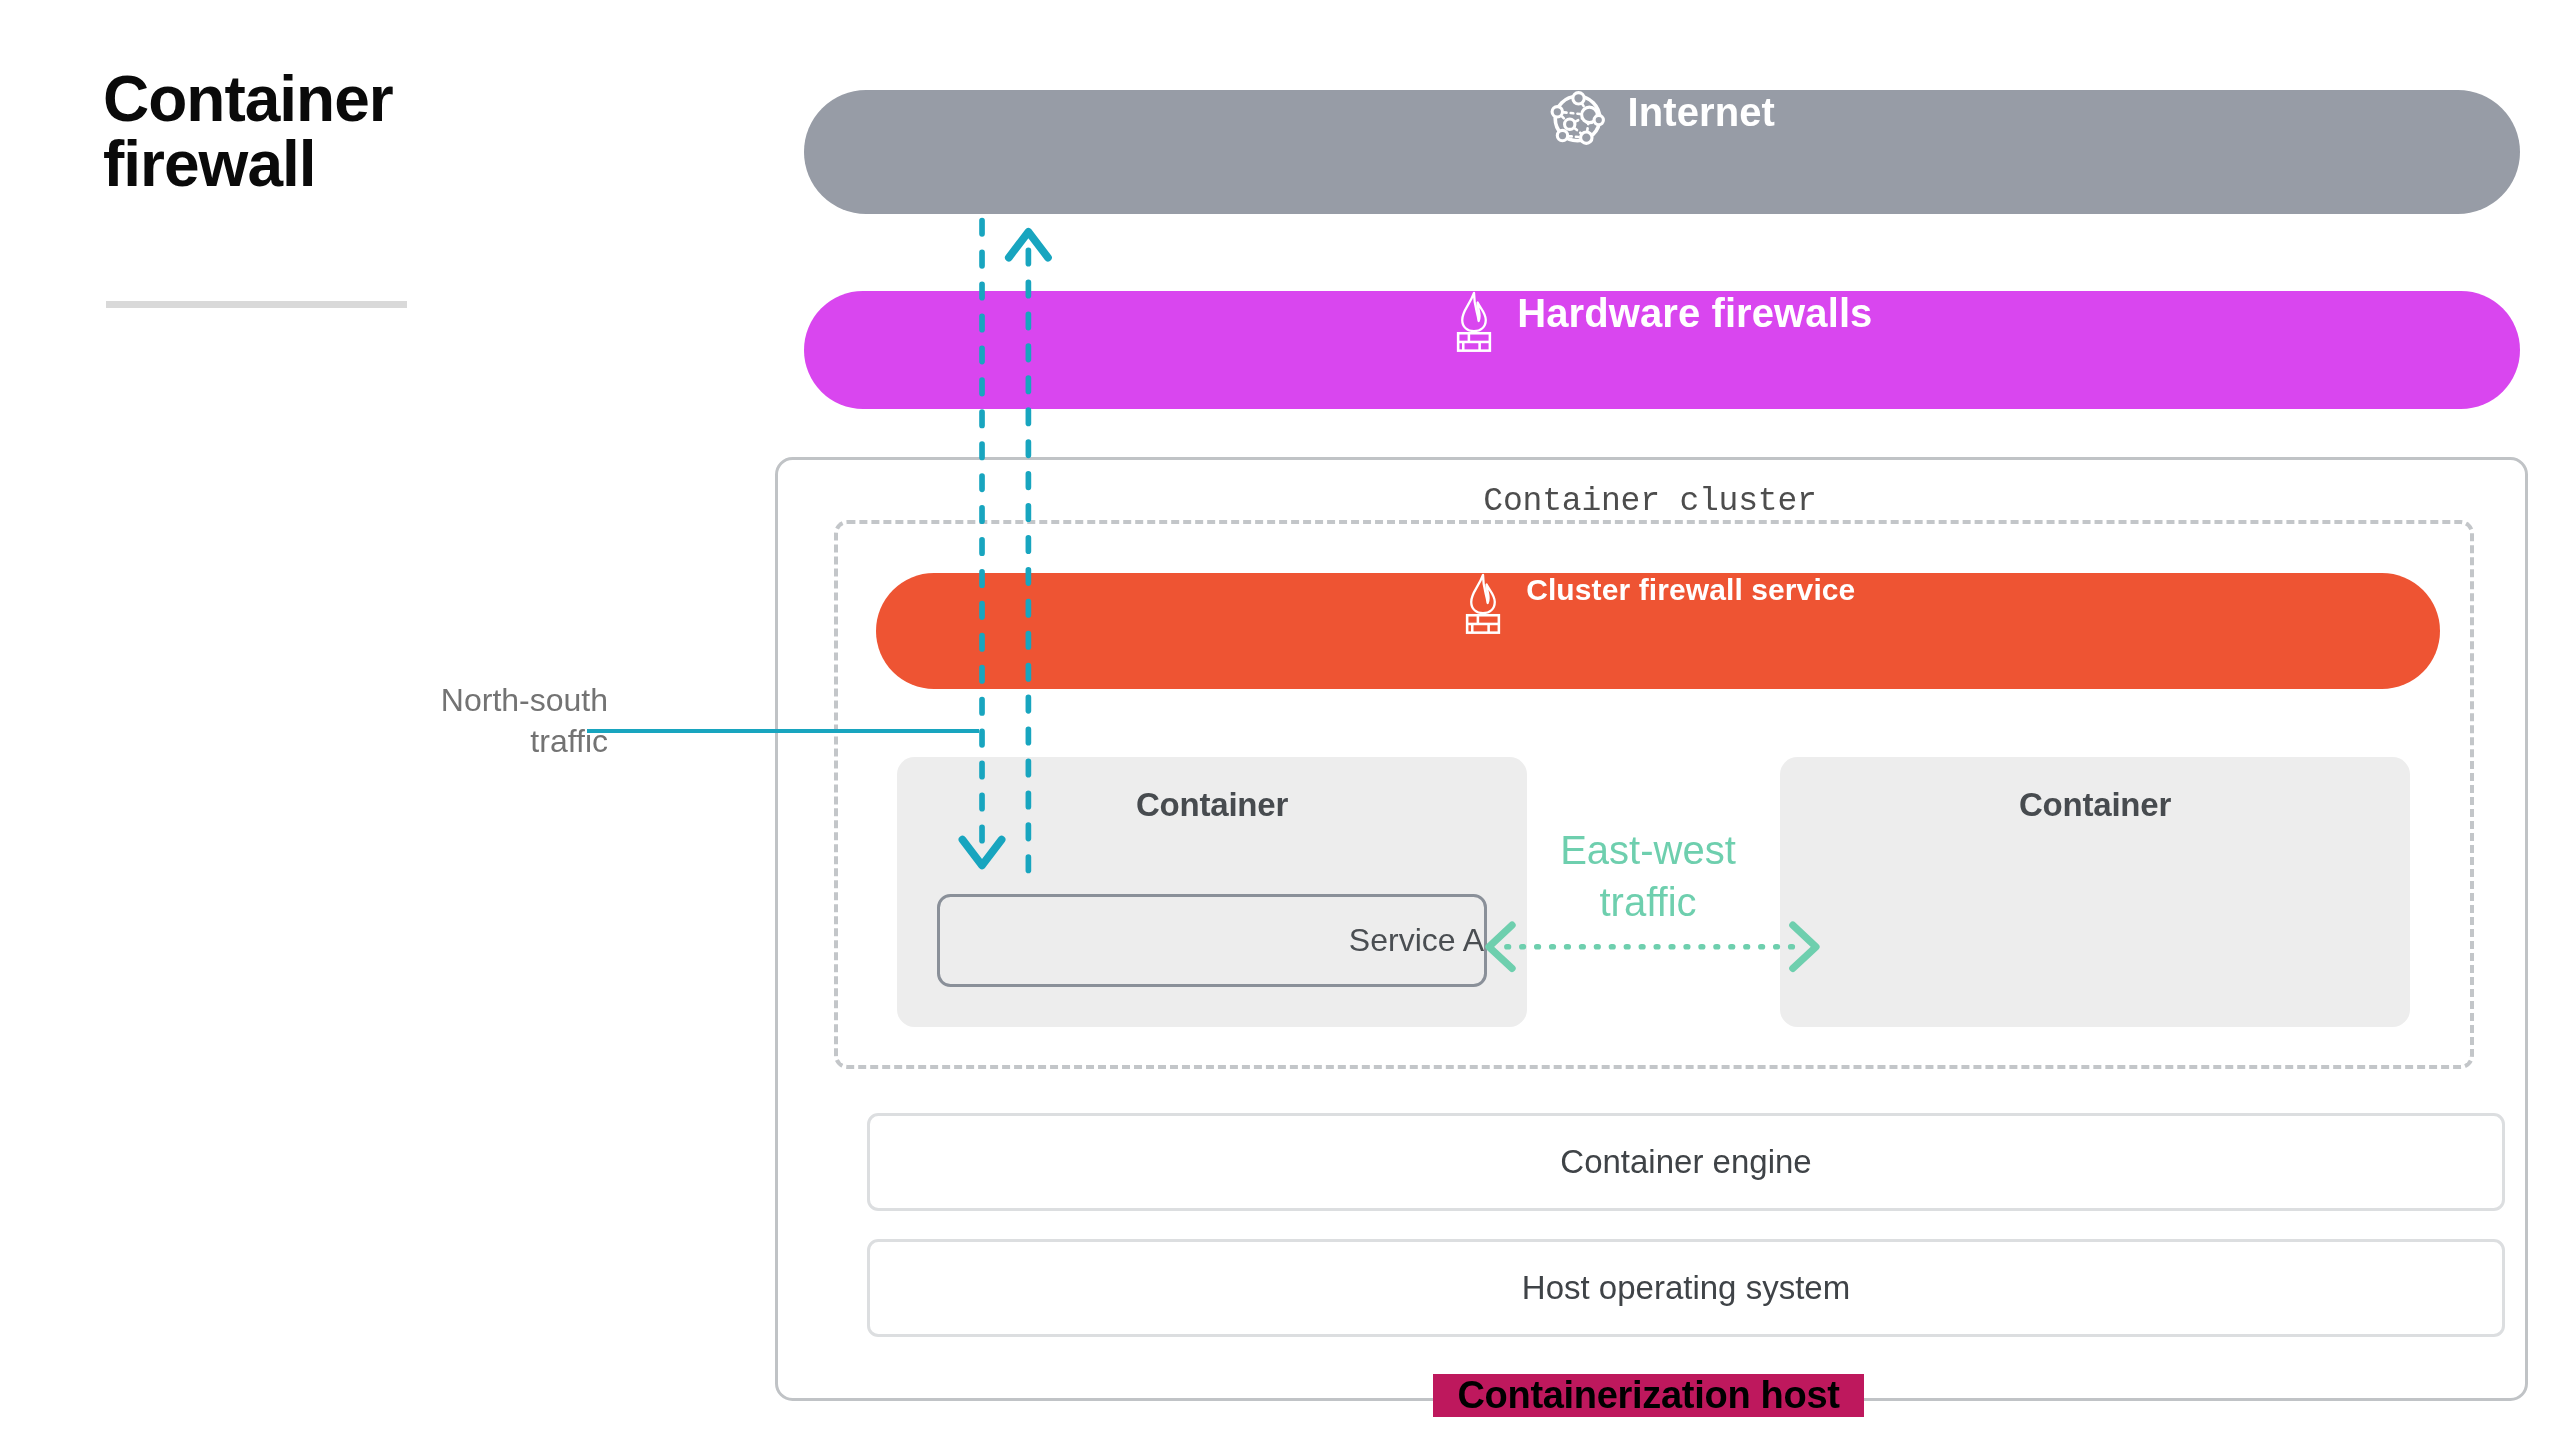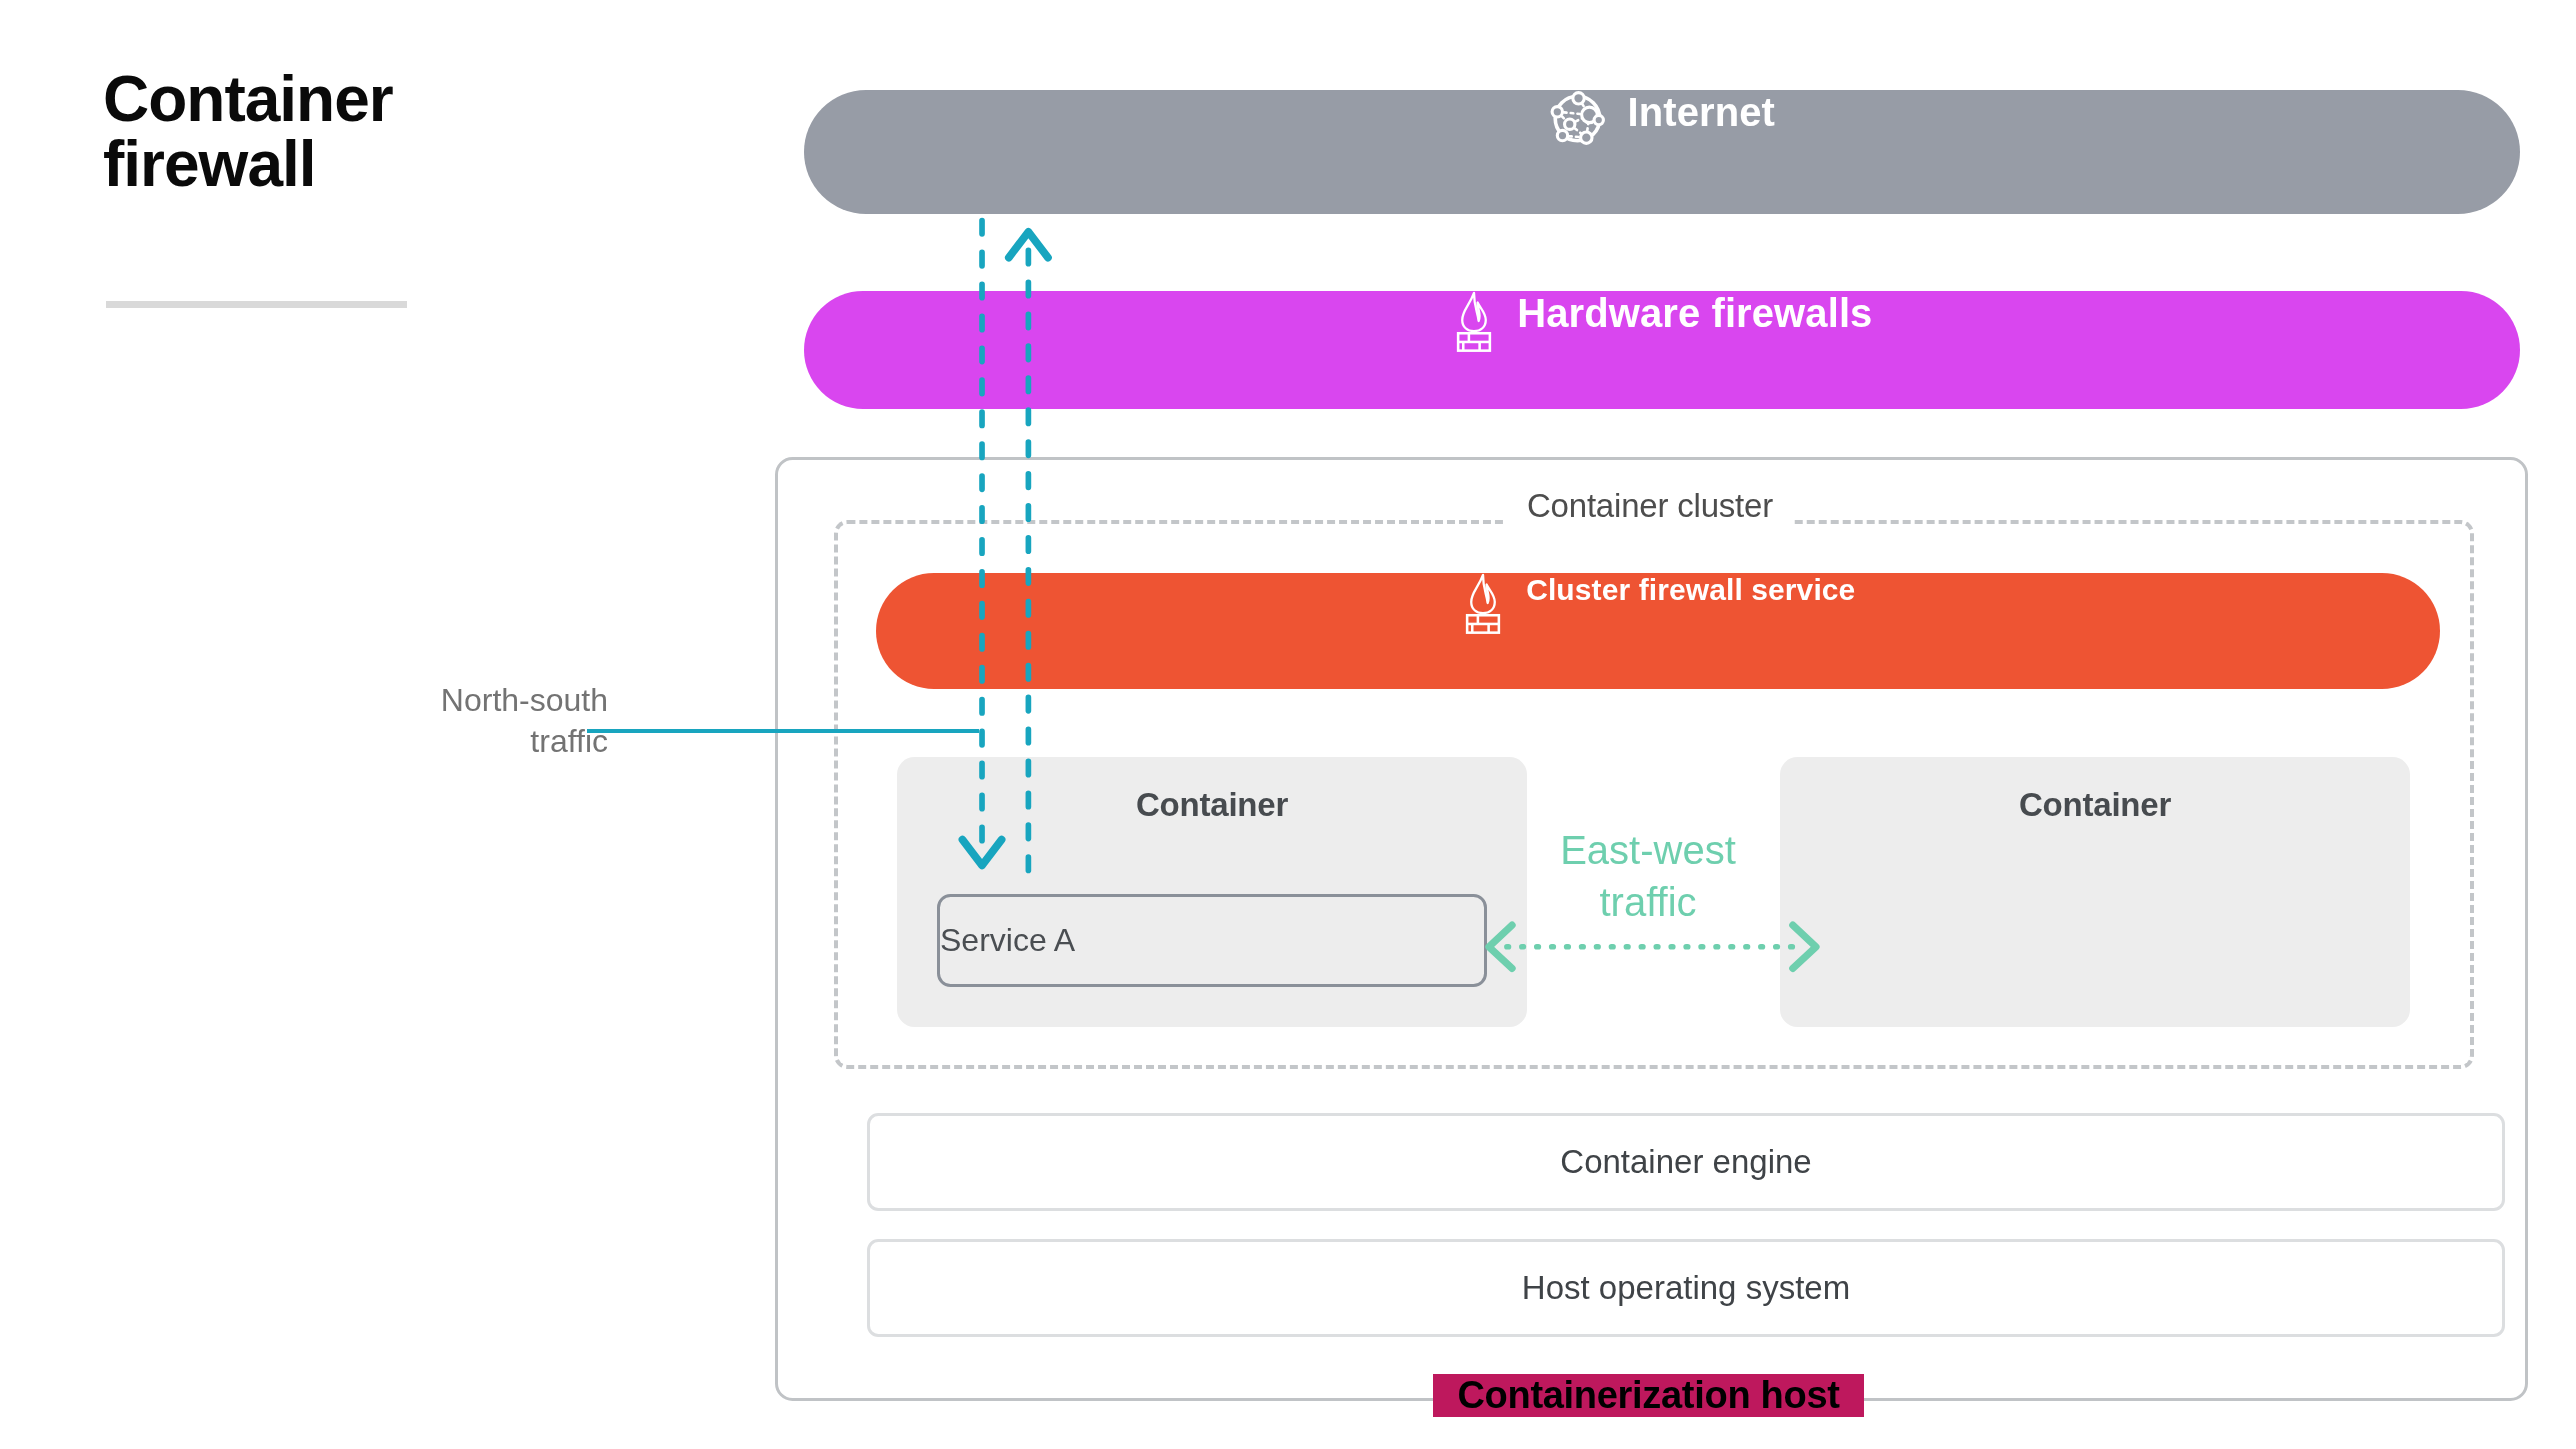--- a/index.html
+++ b/index.html
@@ -57,42 +57,42 @@
     background:#be185d;padding:0 24px;font-size:38px;font-weight:bold;color:#000000;
     letter-spacing:-0.3px;
   }
 
   
   #cluster-frame{
     position:absolute;left:834px;top:520px;width:1632px;height:541px;
     border:4.6px dashed #c3c6c9;border-radius:13.4px;
   }
   #cluster-label-wrap{
-    position:absolute;left:834px;top:487px;width:1632px;height:67px;
-    display:flex;align-items:flex-start;justify-content:center;pointer-events:none;
+    position:absolute;left:834px;top:468px;width:1632px;height:67px;
+    display:flex;align-items:center;justify-content:center;pointer-events:none;font-family:Liberation Mono, monospace;
   }
   #cluster-label{
     background:#ffffff;padding:0 20.6px;font-size:33px;color:#4d4d4d;letter-spacing:-0.2px;
   }
 
   
   .container-card{
     position:absolute;background:#ededed;border-radius:17.5px;
     display:flex;flex-direction:column;align-items:center;
   }
   #container-a{left:897px;top:757px;width:630px;height:270px;}
   #container-b{left:1780px;top:757px;width:630px;height:270px;}
   .container-title{
     margin-top:29px;font-size:33px;font-weight:bold;color:#474b4f;letter-spacing:-0.2px;
   }
   .service-box{
     position:absolute;left:40px;right:40px;bottom:40px;height:87px;
     border:3.6px solid #8a9099;border-radius:13.4px;
-    display:flex;align-items:center;justify-content:flex-start;
-    font-size:32px;color:#4a4e52;background:transparent;
+    display:flex;align-items:center;justify-content:flex-end;
+    font-size:32px;color:#4a4e52;background:transparent;padding-left:12px;
   }
 
   
   .stack-box{
     position:absolute;left:834px;width:1632px;height:92px;
     border:3.1px solid #dcdee0;border-radius:11.3px;
     display:flex;align-items:center;justify-content:center;
     font-size:33px;color:#3f4347;background:#ffffff;margin-left:33px;
   }
   #engine-box{top:1113px;}

